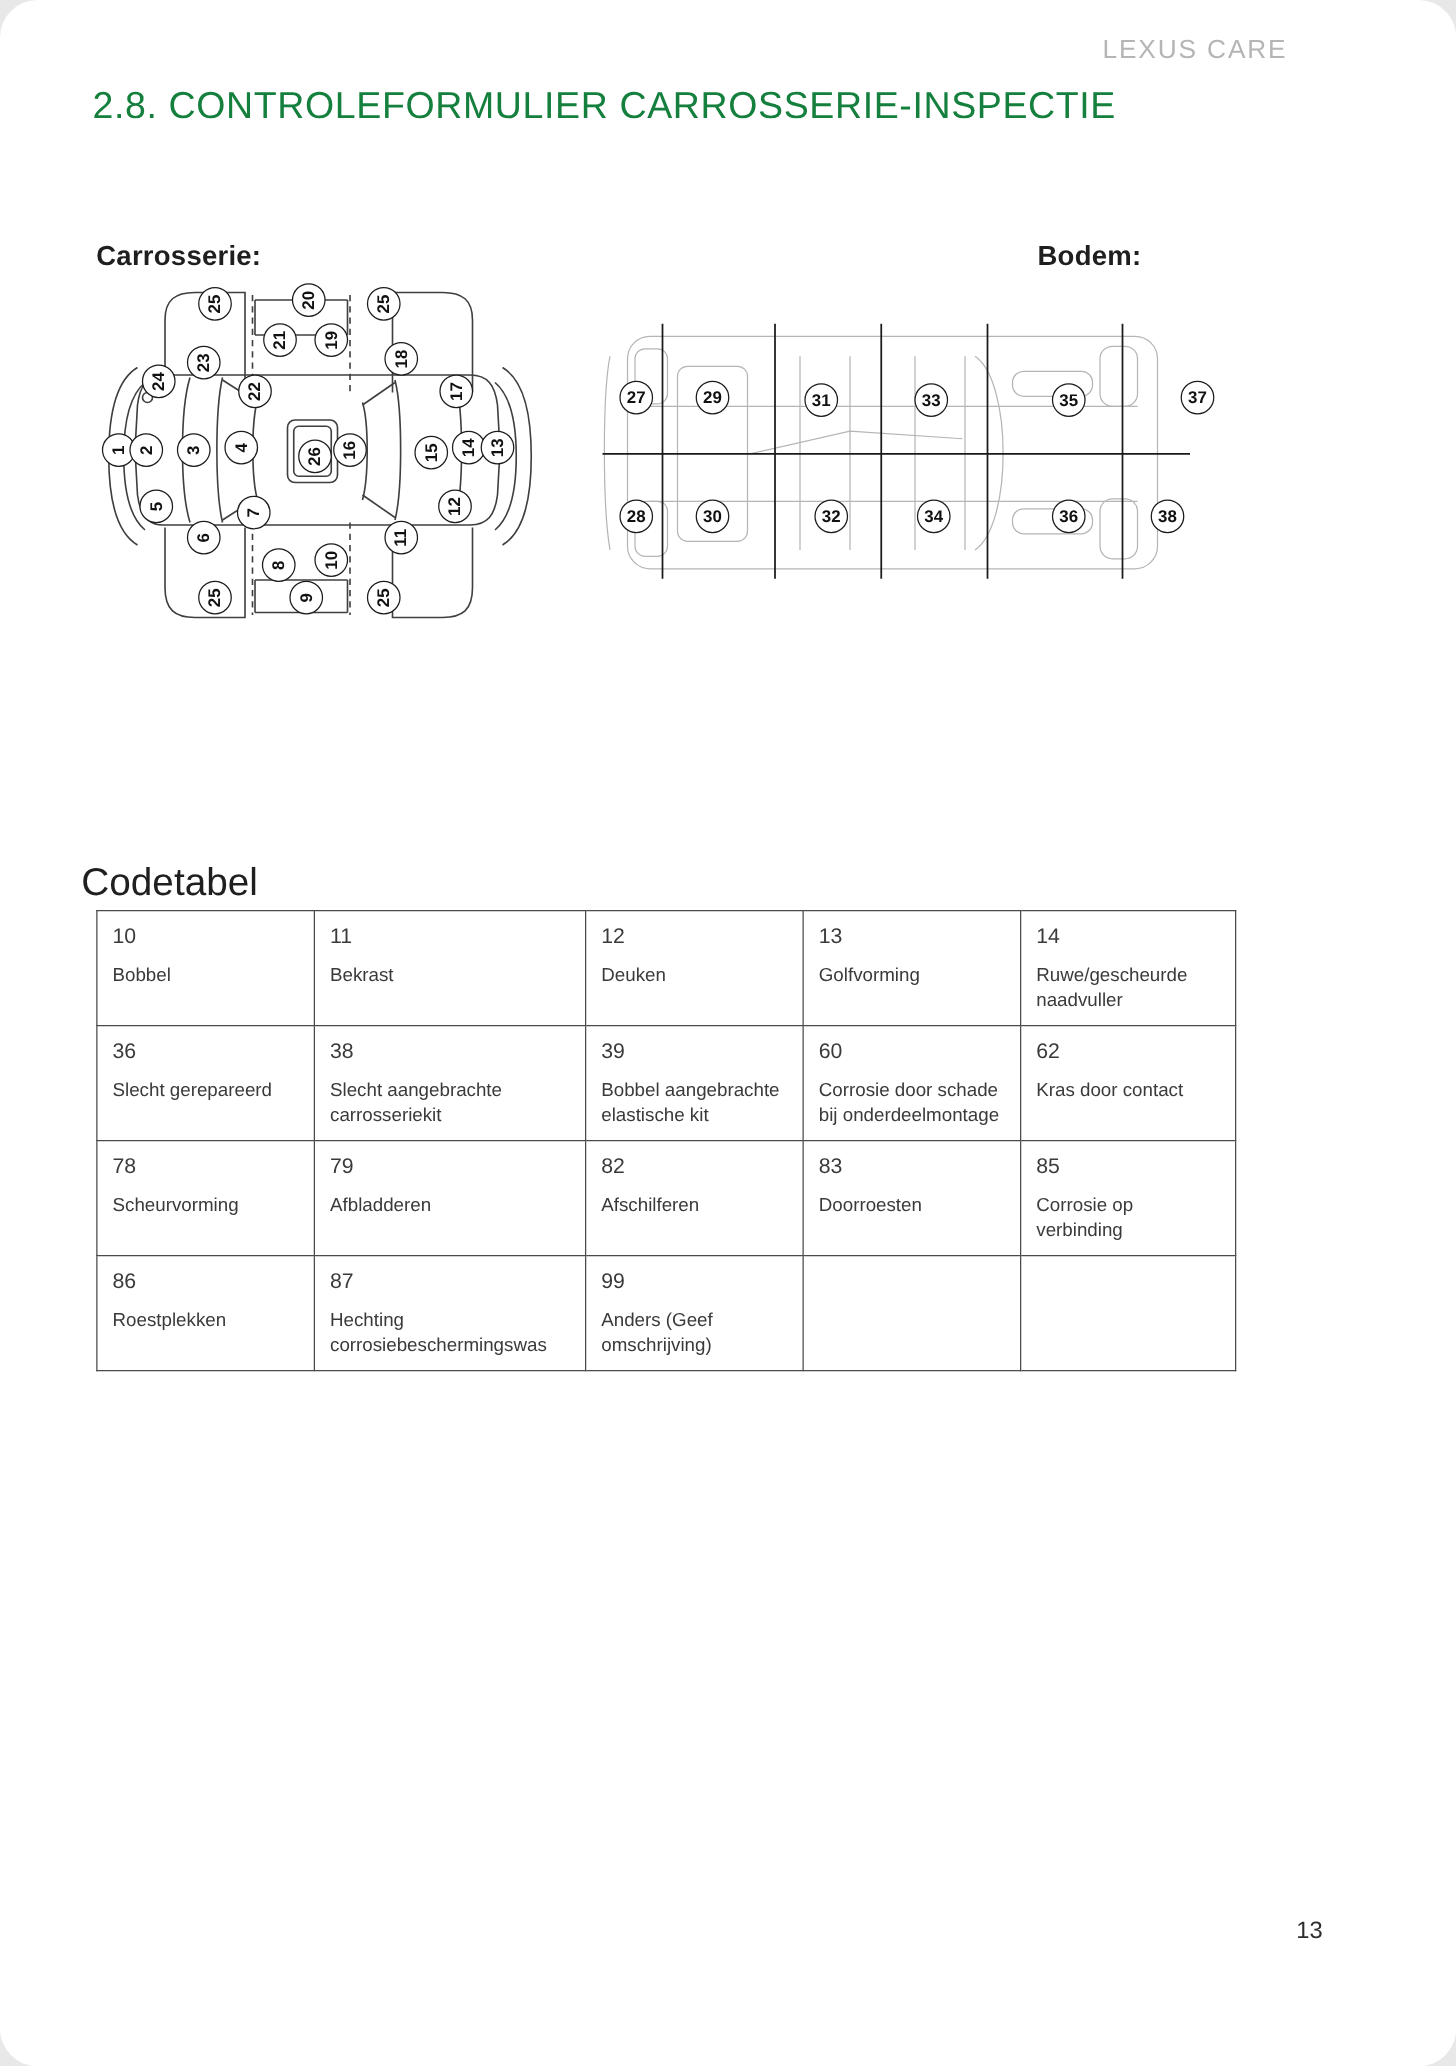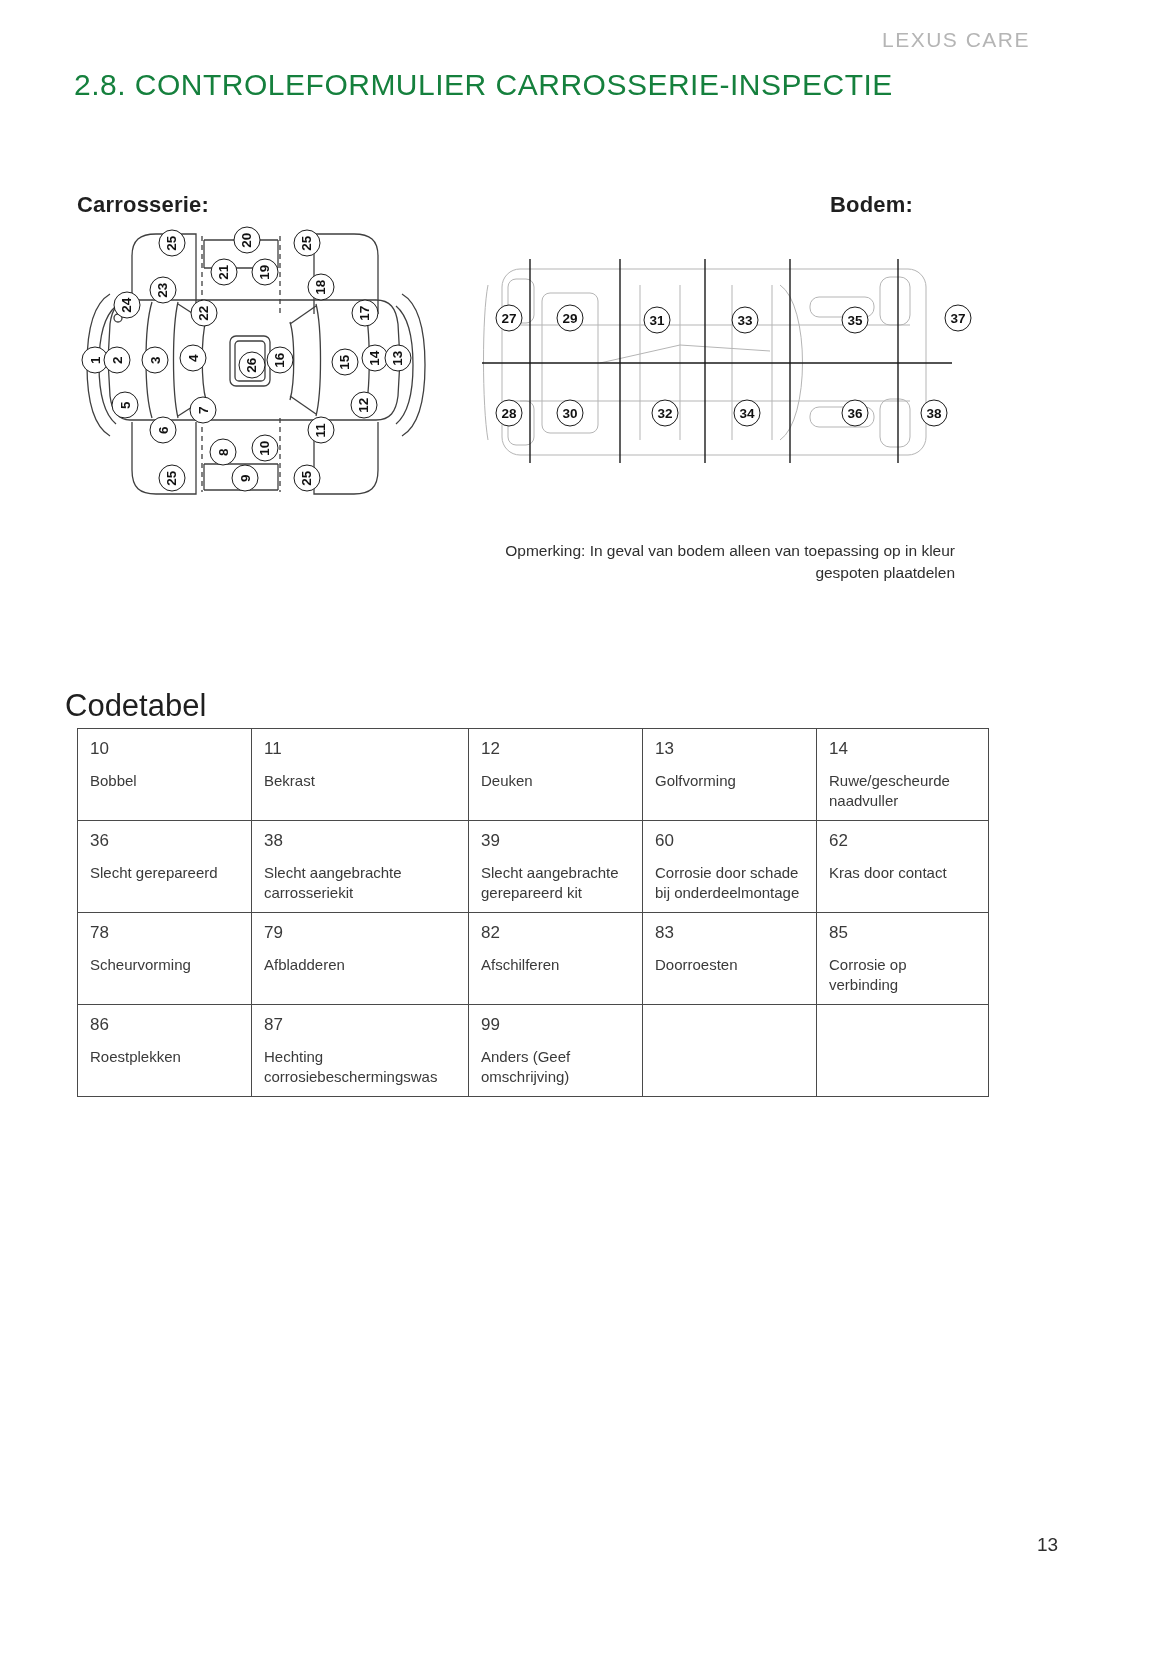--- a/index.html
+++ b/index.html
@@ -5,20 +5,21 @@
   * { margin:0; padding:0; box-sizing:border-box; }
   html,body { background:#e8e8e8; }
   .page {
     position:relative;
     width:1165px; height:1653px;
     background:#ffffff;
     margin:0 auto;
     font-family:"Liberation Sans", sans-serif;
     color:#2e2e2e;
     overflow:hidden;
+    border-radius:30px;
   }
   .brand {
     position:absolute; top:28px; right:135px;
     font-size:21px; letter-spacing:1.5px;
     color:#b5b5b5; font-weight:400;
   }
   .title {
     position:absolute; top:68px; left:74px;
     font-size:30px; font-weight:400; letter-spacing:0.5px;
     color:#15803d;
@@ -300,21 +301,20 @@
         <span>34</span>
       </div>
       <div class="marker" style="left: 375px; top: 158px;">
         <span>36</span>
       </div>
       <div class="marker" style="left: 454px; top: 158px;">
         <span>38</span>
       </div>
     </div>
 
-  <div class="note">Opmerking: In geval van bodem alleen van toepassing op in kleur gespoten plaatdelen</div>
 
   <div id="codetabel-heading">Codetabel</div>
 
   <table class="codetabel">
     <colgroup>
       <col style="width:174px">
         <col style="width:217px">
         <col style="width:174px">
       <col style="width:174px">
         <col style="width:172px">
@@ -346,21 +346,21 @@
           <td>
             <div class="code">36</div>
             <div class="desc">Slecht gerepareerd</div>
           </td>
           <td>
             <div class="code">38</div>
             <div class="desc">Slecht aangebrachte carrosseriekit</div>
           </td>
           <td>
             <div class="code">39</div>
-            <div class="desc">Slecht aangebrachte gerepareerd kit</div>
+            <div class="desc">Bobbel aangebrachte elastische kit</div>
           </td>
           <td>
             <div class="code">60</div>
             <div class="desc">Corrosie door schade bij onderdeelmontage</div>
           </td>
           <td>
             <div class="code">62</div>
             <div class="desc">Kras door contact</div>
           </td>
         </tr>

